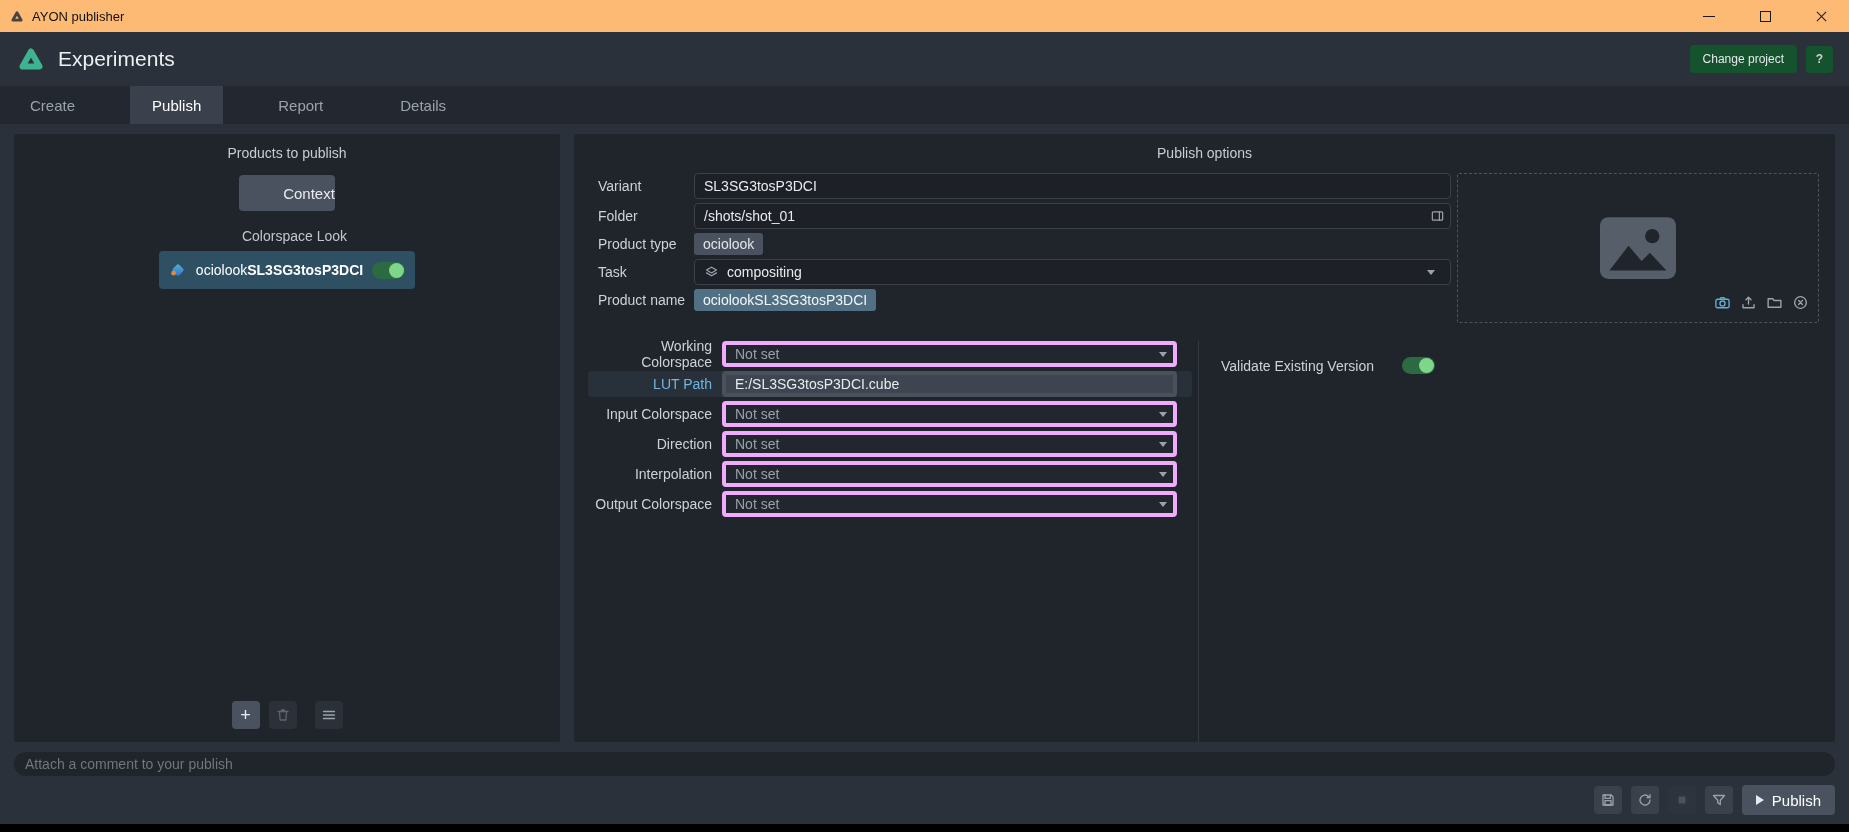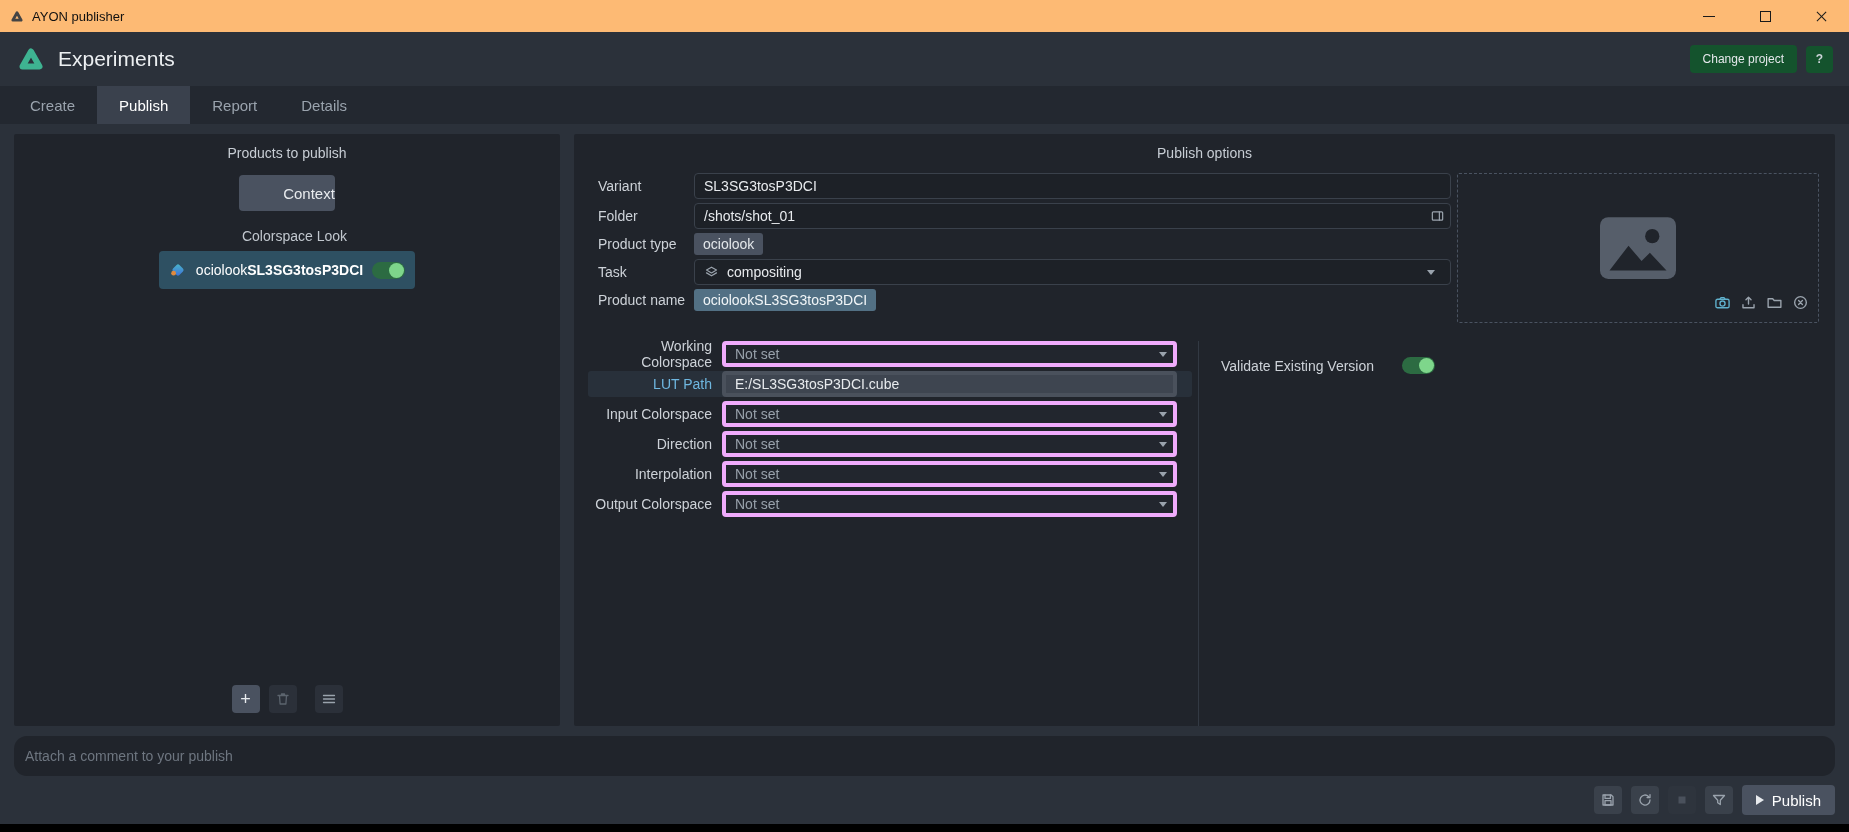--- a/index.html
+++ b/index.html
@@ -21,21 +21,21 @@
   .x-glyph::after { transform:rotate(-45deg); }
 
   
   .header { height:54px; flex:none; display:flex; align-items:center; padding:0 16px; background:#2b313a; }
   .app-title { font-size:21px; font-weight:400; color:#eceff1; margin-left:12px; }
   .header-spacer { flex:1; }
   .btn { background:#14532d; color:#e5e8ec; border:none; border-radius:4px; font-size:12px; padding:7px 13px; font-family:inherit; }
   .help-btn { width:27px; height:27px; padding:0; margin-left:9px; font-weight:bold; color:#cdd3d9; display:flex; align-items:center; justify-content:center; }
 
   
-  .tabbar { height:38px; flex:none; background:#232830; display:flex; align-items:stretch; padding-left:8px; }
+  .tabbar { height:38px; flex:none; background:#232830; display:flex; align-items:stretch; padding-left:8px;gap:33px; }
   .tab { padding:0 22px; display:flex; align-items:center; font-size:15px; color:#9aa3ad; }
   .tab.active { background:#3a414d; color:#ffffff; }
 
   
   .main { flex:1; min-height:0; display:flex; gap:14px; padding:10px 14px 0; }
   .panel { background:#20242b; border-radius:2px; }
   .panel-title { text-align:center; font-size:14px; color:#c7cdd4; padding:11px 0 4px; }
 
   .left-panel { width:546px; flex:none; display:flex; flex-direction:column;align-items:center; }
   .context-btn { margin:10px 13px 0; height:36px; background:#4a5260; border-radius:4px; display:flex; align-items:center; padding-left:44px; font-size:15px; color:#e8ebee; }
@@ -78,21 +78,21 @@
   .attr-row.lut .attr-label { color:#6fb7e0; }
   .attr-field { width:455px; height:26px; background:#22262e; border:4px solid #f0abfc; border-radius:4px; display:flex; align-items:center; padding-left:9px; font-size:14px; color:#98a1ab; }
   .attr-field.lut-field { background:#3e4550; border-color:#4a515c; color:#e8ebee; }
   .lut-field input.text-input { color:#e8ebee; }
 
   .validate-col { flex:1; border-left:1px solid #323943; padding:16px 0 0 22px; }
   .validate-line { display:flex; align-items:center; gap:28px; }
   .validate-label { font-size:14px; color:#cdd2d8; }
 
   
-  .comment-bar { margin:10px 14px 0; height:40px; flex:none; background:#20242b; border-radius:13px; display:flex; align-items:center; padding:12px 11px; }
+  .comment-bar { margin:10px 14px 0; height:24px; flex:none; background:#20242b; border-radius:13px; display:flex; align-items:center; padding:12px 11px; }
   .comment-bar input { flex:1; background:transparent; border:none; outline:none; color:#dfe3e7; font-size:14px; font-family:inherit; }
   .comment-bar input::placeholder { color:#6e7680; }
 
   .footerbar { height:48px; flex:none; display:flex; align-items:center; justify-content:flex-end; gap:9px; padding:0 14px; }
   .fbtn { width:28px; height:28px; border-radius:4px; background:#3a414b; display:flex; align-items:center; justify-content:center; }
   .fbtn.disabled { background:#2e343d; }
   .publish-btn { height:30px; background:#4a5260; border:none; border-radius:4px; color:#fff; font-size:15px; font-family:inherit; display:flex; align-items:center; gap:8px; padding:0 14px; }
   .play-tri { width:0; height:0; border-top:5px solid transparent; border-bottom:5px solid transparent; border-left:8px solid #e8ebee; }
 
   .bottom-strip { height:8px; flex:none; background:#000; }

